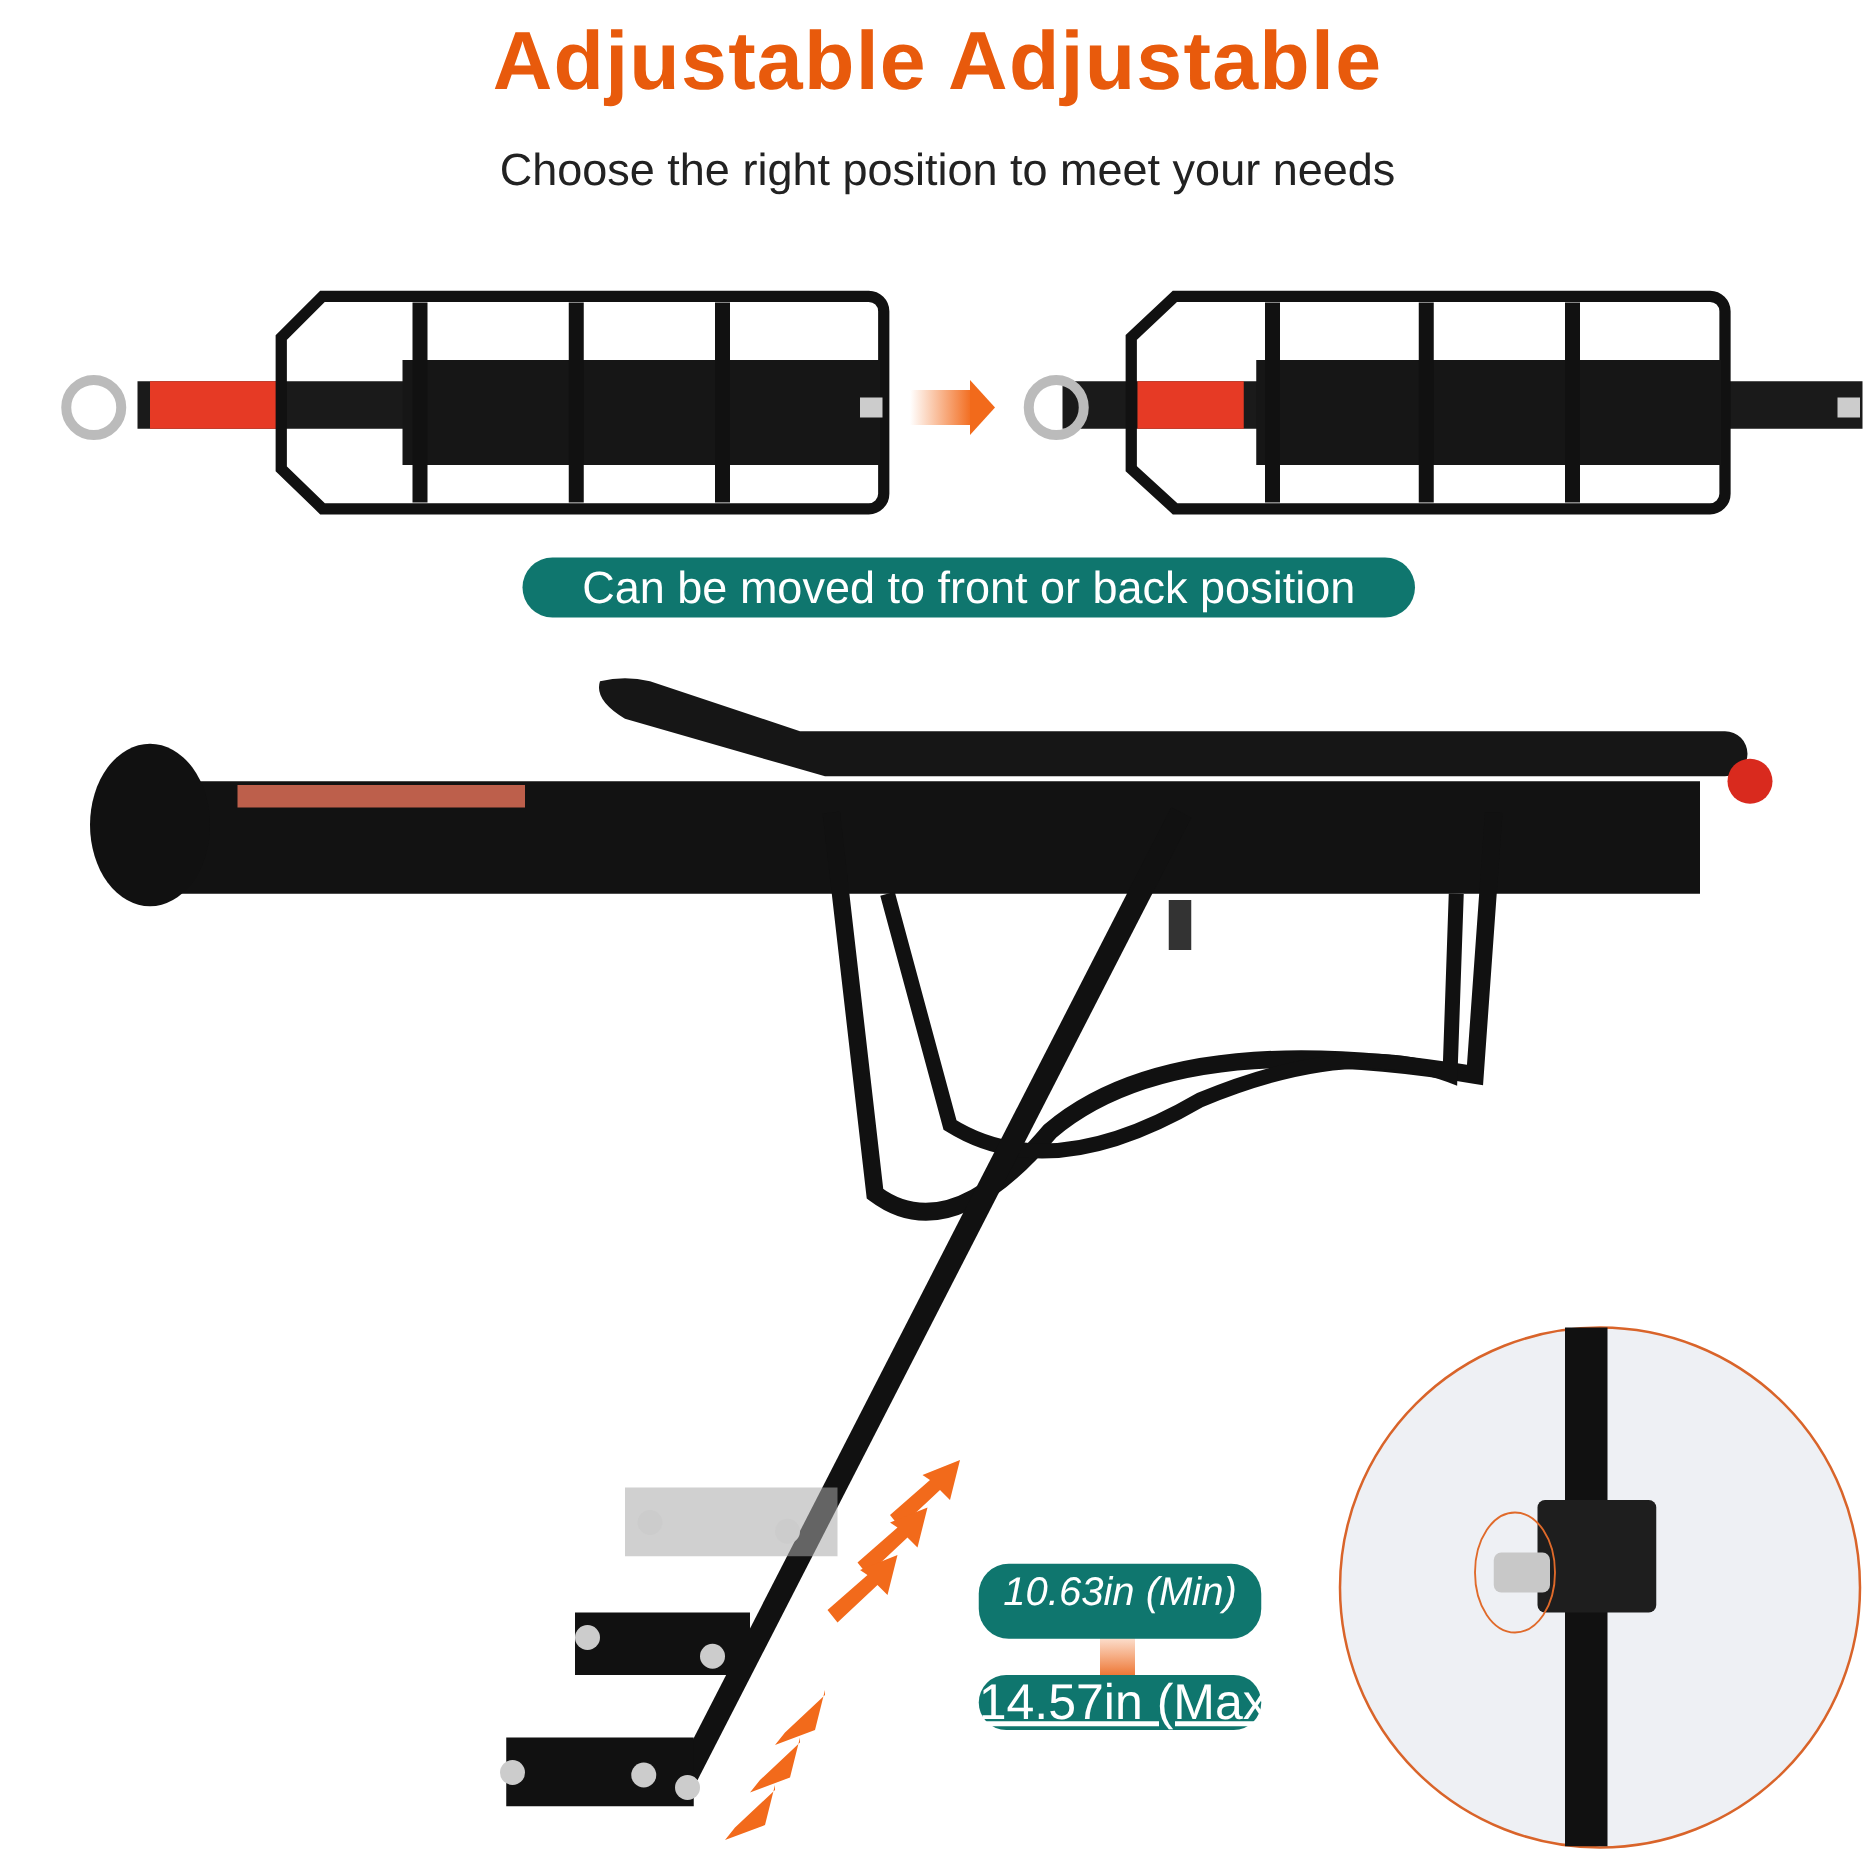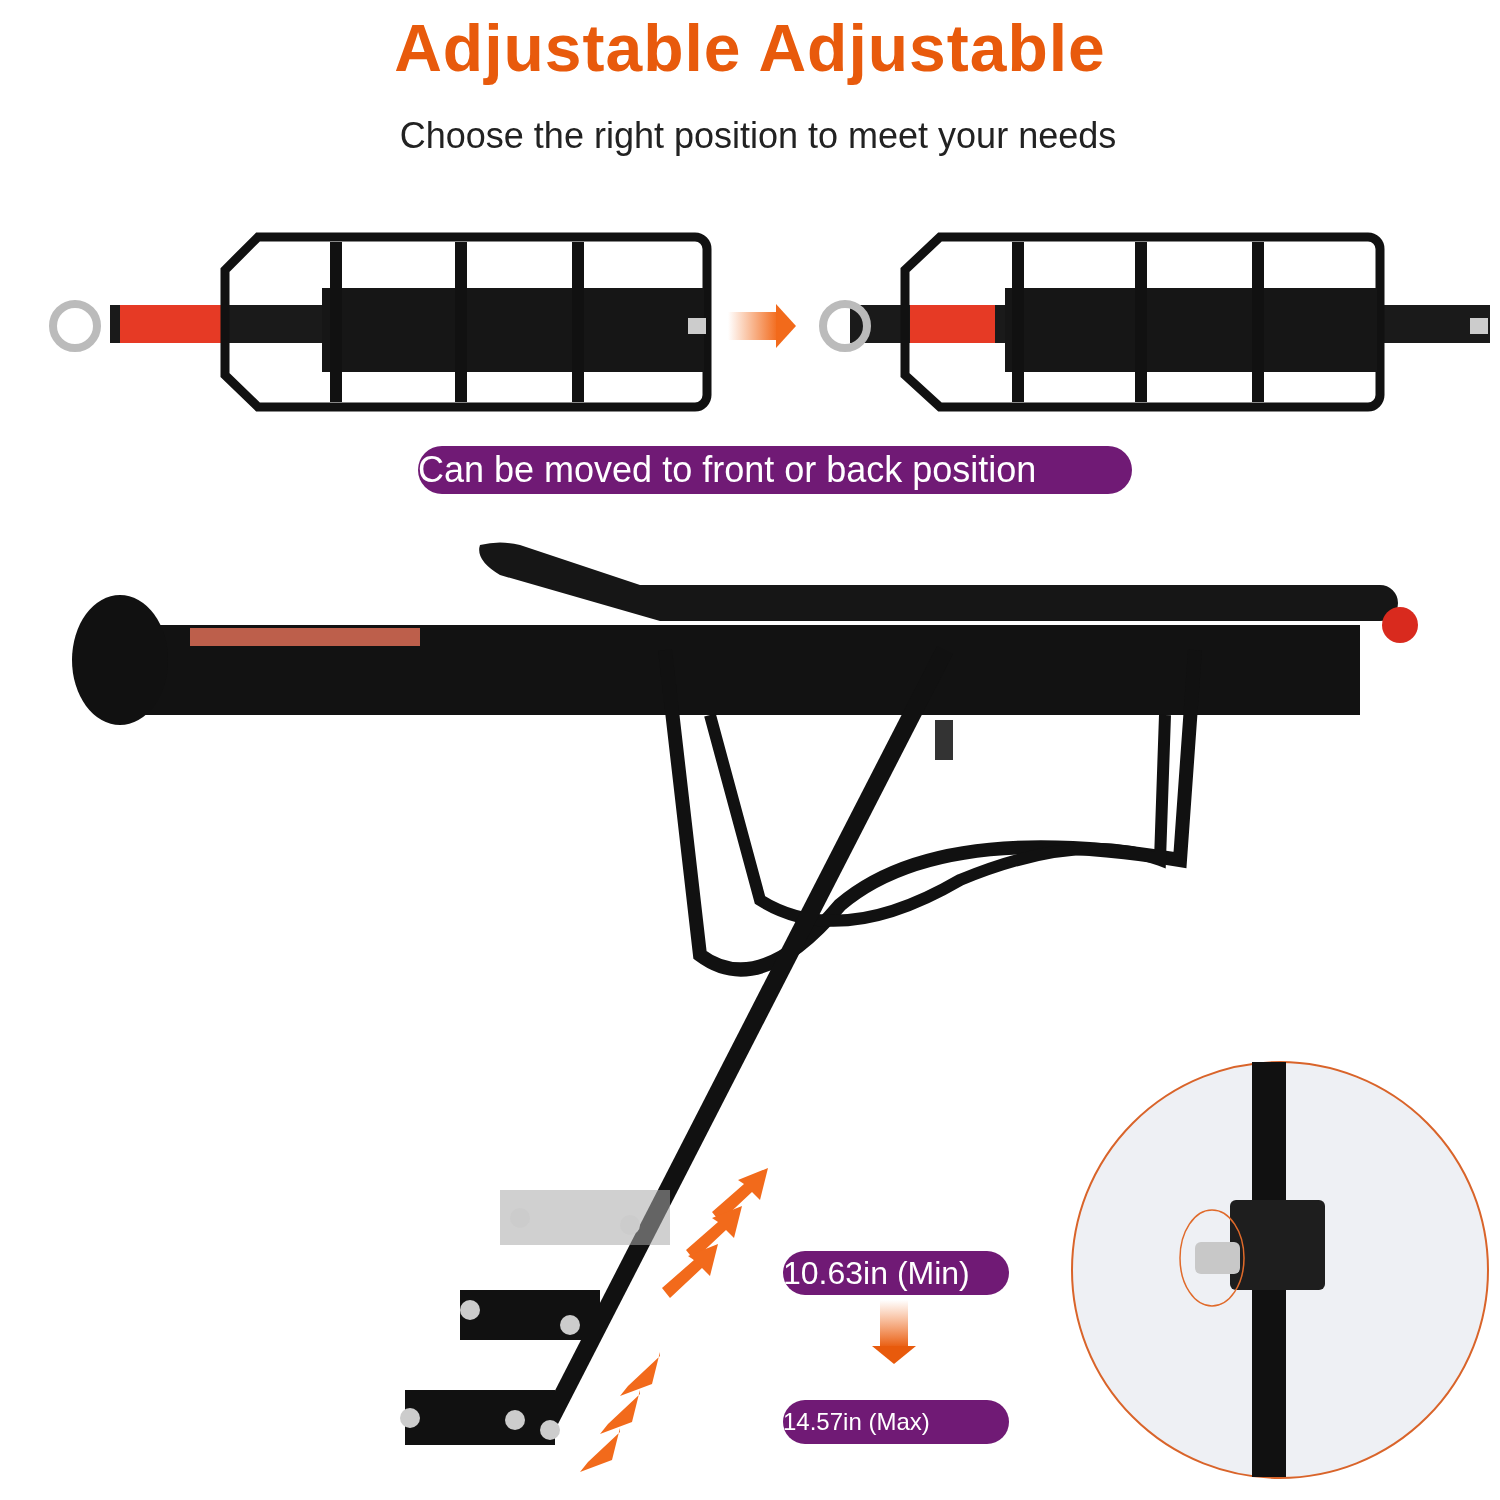--- a/index.html
+++ b/index.html
@@ -1,22 +1,22 @@
 <!DOCTYPE html>
 <html><head>
 <meta charset="utf-8">
 <style>
   html,body{margin:0;padding:0;background:#fff;}
   body{width:1500px;height:1500px;position:relative;overflow:hidden;font-family:"Liberation Sans",sans-serif;}
   .title{position:absolute;left:0;top:10px;width:1500px;text-align:center;font-weight:bold;font-size:66px;color:#e85a0c;letter-spacing:1px;}
   .subtitle{position:absolute;left:0;top:115px;width:1516px;text-align:center;font-size:36px;color:#222;}
-  .pill{position:absolute;background:#701a75;color:#fff;border-radius:24px;text-align:left;white-space:nowrap;}
+  .pill{position:absolute;background:#0f766e;color:#fff;border-radius:24px;text-align:center;white-space:nowrap;}
   .pill-move{left:418px;top:446px;width:714px;height:48px;line-height:48px;font-size:36px;}
-  .pill-min{left:783px;top:1251px;width:226px;height:44px;line-height:44px;font-size:32px;}
-  .pill-max{left:783px;top:1400px;width:226px;height:44px;line-height:44px;font-size:24px;}
+  .pill-min{left:783px;top:1251px;width:226px;height:60px;line-height:44px;font-size:32px;font-style:italic;}
+  .pill-max{left:783px;top:1340px;width:226px;height:44px;line-height:44px;font-size:40px;text-decoration:underline;}
   svg{position:absolute;left:0;top:0;}
 </style>
 </head>
 <body>
 
 <div class="title">Adjustable Adjustable</div>
 <div class="subtitle">Choose the right position to meet your needs</div>
 
 <svg width="1500" height="1500" viewBox="0 0 1500 1500">
   <defs>

